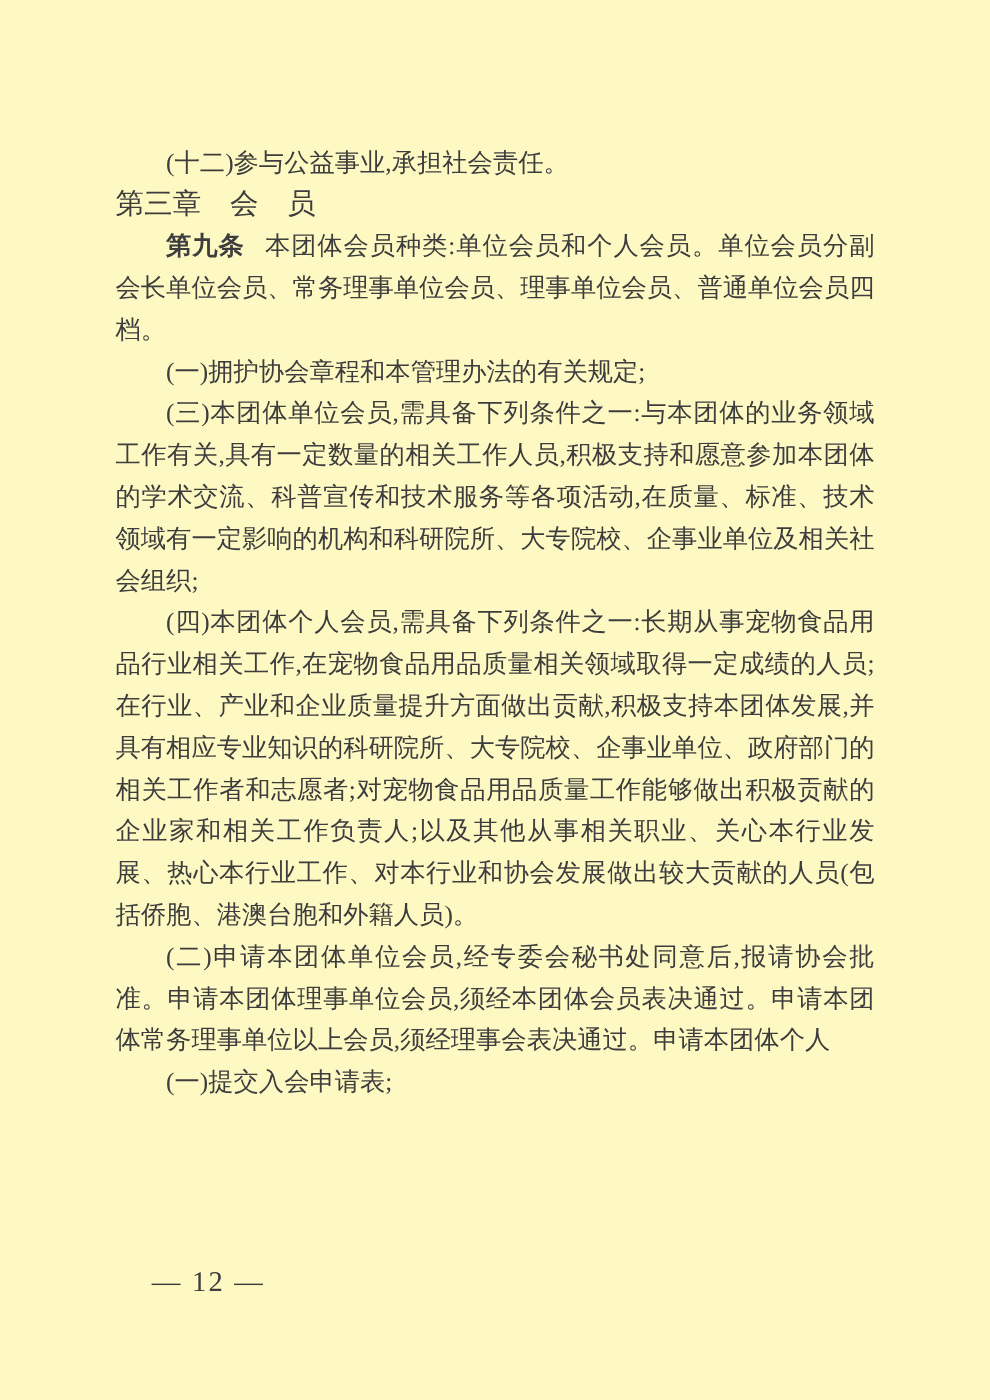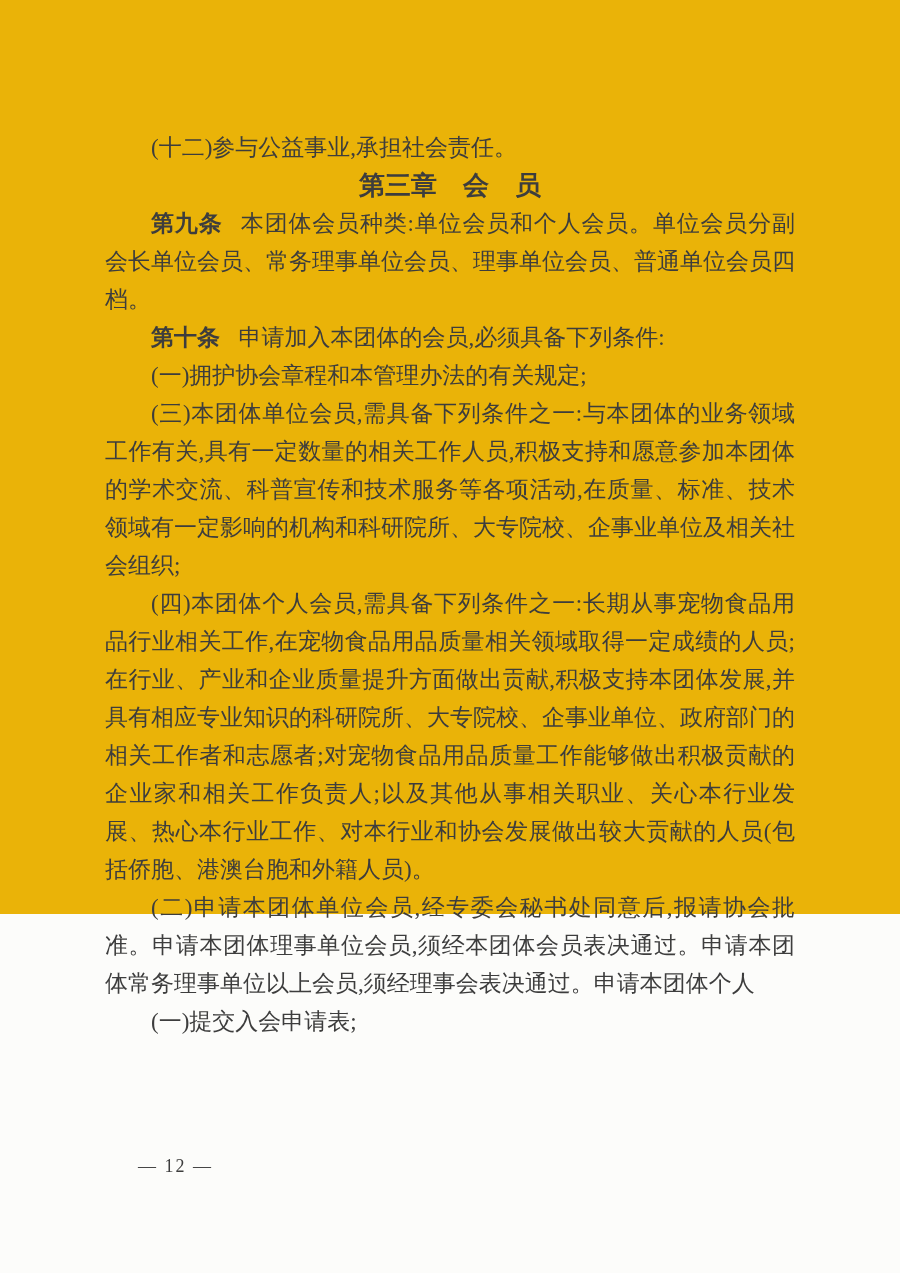--- a/index.html
+++ b/index.html
@@ -6,73 +6,71 @@
   html, body { margin: 0; padding: 0; }
   body {
     width: 900px; height: 1273px;
     background: #fcfcfa;
     font-family: "Liberation Serif", "DejaVu Serif", serif;
     color: #3d3d3d;
     overflow: hidden;
   }
   .page {
     position: relative;
-    width: 900px; height: 914px;
-    background: #eab308;
+    width: 900px; height: 1273px;
+    background: #fef9c3;
   }
   .content {
     position: absolute;
     left: 105px; top: 129px;
     width: 690px;
     font-size: 23px;
     line-height: 38px;
     text-align: justify;
     text-justify: inter-ideograph;
   }
   .content p, .content .heading {
     margin: 0;
     padding: 0;
   }
   .content p {
     text-indent: 2em;
   }
   .heading {
-    text-align: center;
     text-indent: 0;
     padding-left: 28px;
-    font-weight: bold;
+    font-weight: normal;
     font-size: 26px;
     line-height: 38px;
   }
   .lead {
     font-weight: bold;
     margin-right: 0.8em;
   }
   .footer {
     position: absolute;
     left: 138px; top: 1152px;
-    font-size: 18px;
+    font-size: 26px;
     line-height: 28px;
     letter-spacing: 2px;
     color: #3d3d3d;
   }
 </style>
 </head>
 <body>
 
 <div class="page">
   <div class="content">
 
     <p>(十二)参与公益事业,承担社会责任。</p>
 
     <div class="heading">第三章　会　员</div>
 
     <p><span class="lead">第九条</span><span>本团体会员种类:单位会员和个人会员。单位会员分副会长单位会员、常务理事单位会员、理事单位会员、普通单位会员四档。</span></p>
 
-    <p><span class="lead">第十条</span><span>申请加入本团体的会员,必须具备下列条件:</span></p>
 
     <p>(一)拥护协会章程和本管理办法的有关规定;</p>
 
 
     <p>(三)本团体单位会员,需具备下列条件之一:与本团体的业务领域工作有关,具有一定数量的相关工作人员,积极支持和愿意参加本团体的学术交流、科普宣传和技术服务等各项活动,在质量、标准、技术领域有一定影响的机构和科研院所、大专院校、企事业单位及相关社会组织;</p>
 
     <p>(四)本团体个人会员,需具备下列条件之一:长期从事宠物食品用品行业相关工作,在宠物食品用品质量相关领域取得一定成绩的人员;在行业、产业和企业质量提升方面做出贡献,积极支持本团体发展,并具有相应专业知识的科研院所、大专院校、企事业单位、政府部门的相关工作者和志愿者;对宠物食品用品质量工作能够做出积极贡献的企业家和相关工作负责人;以及其他从事相关职业、关心本行业发展、热心本行业工作、对本行业和协会发展做出较大贡献的人员(包括侨胞、港澳台胞和外籍人员)。</p>
 
 
     <p>(二)申请本团体单位会员,经专委会秘书处同意后,报请协会批准。申请本团体理事单位会员,须经本团体会员表决通过。申请本团体常务理事单位以上会员,须经理事会表决通过。申请本团体个人</p>

